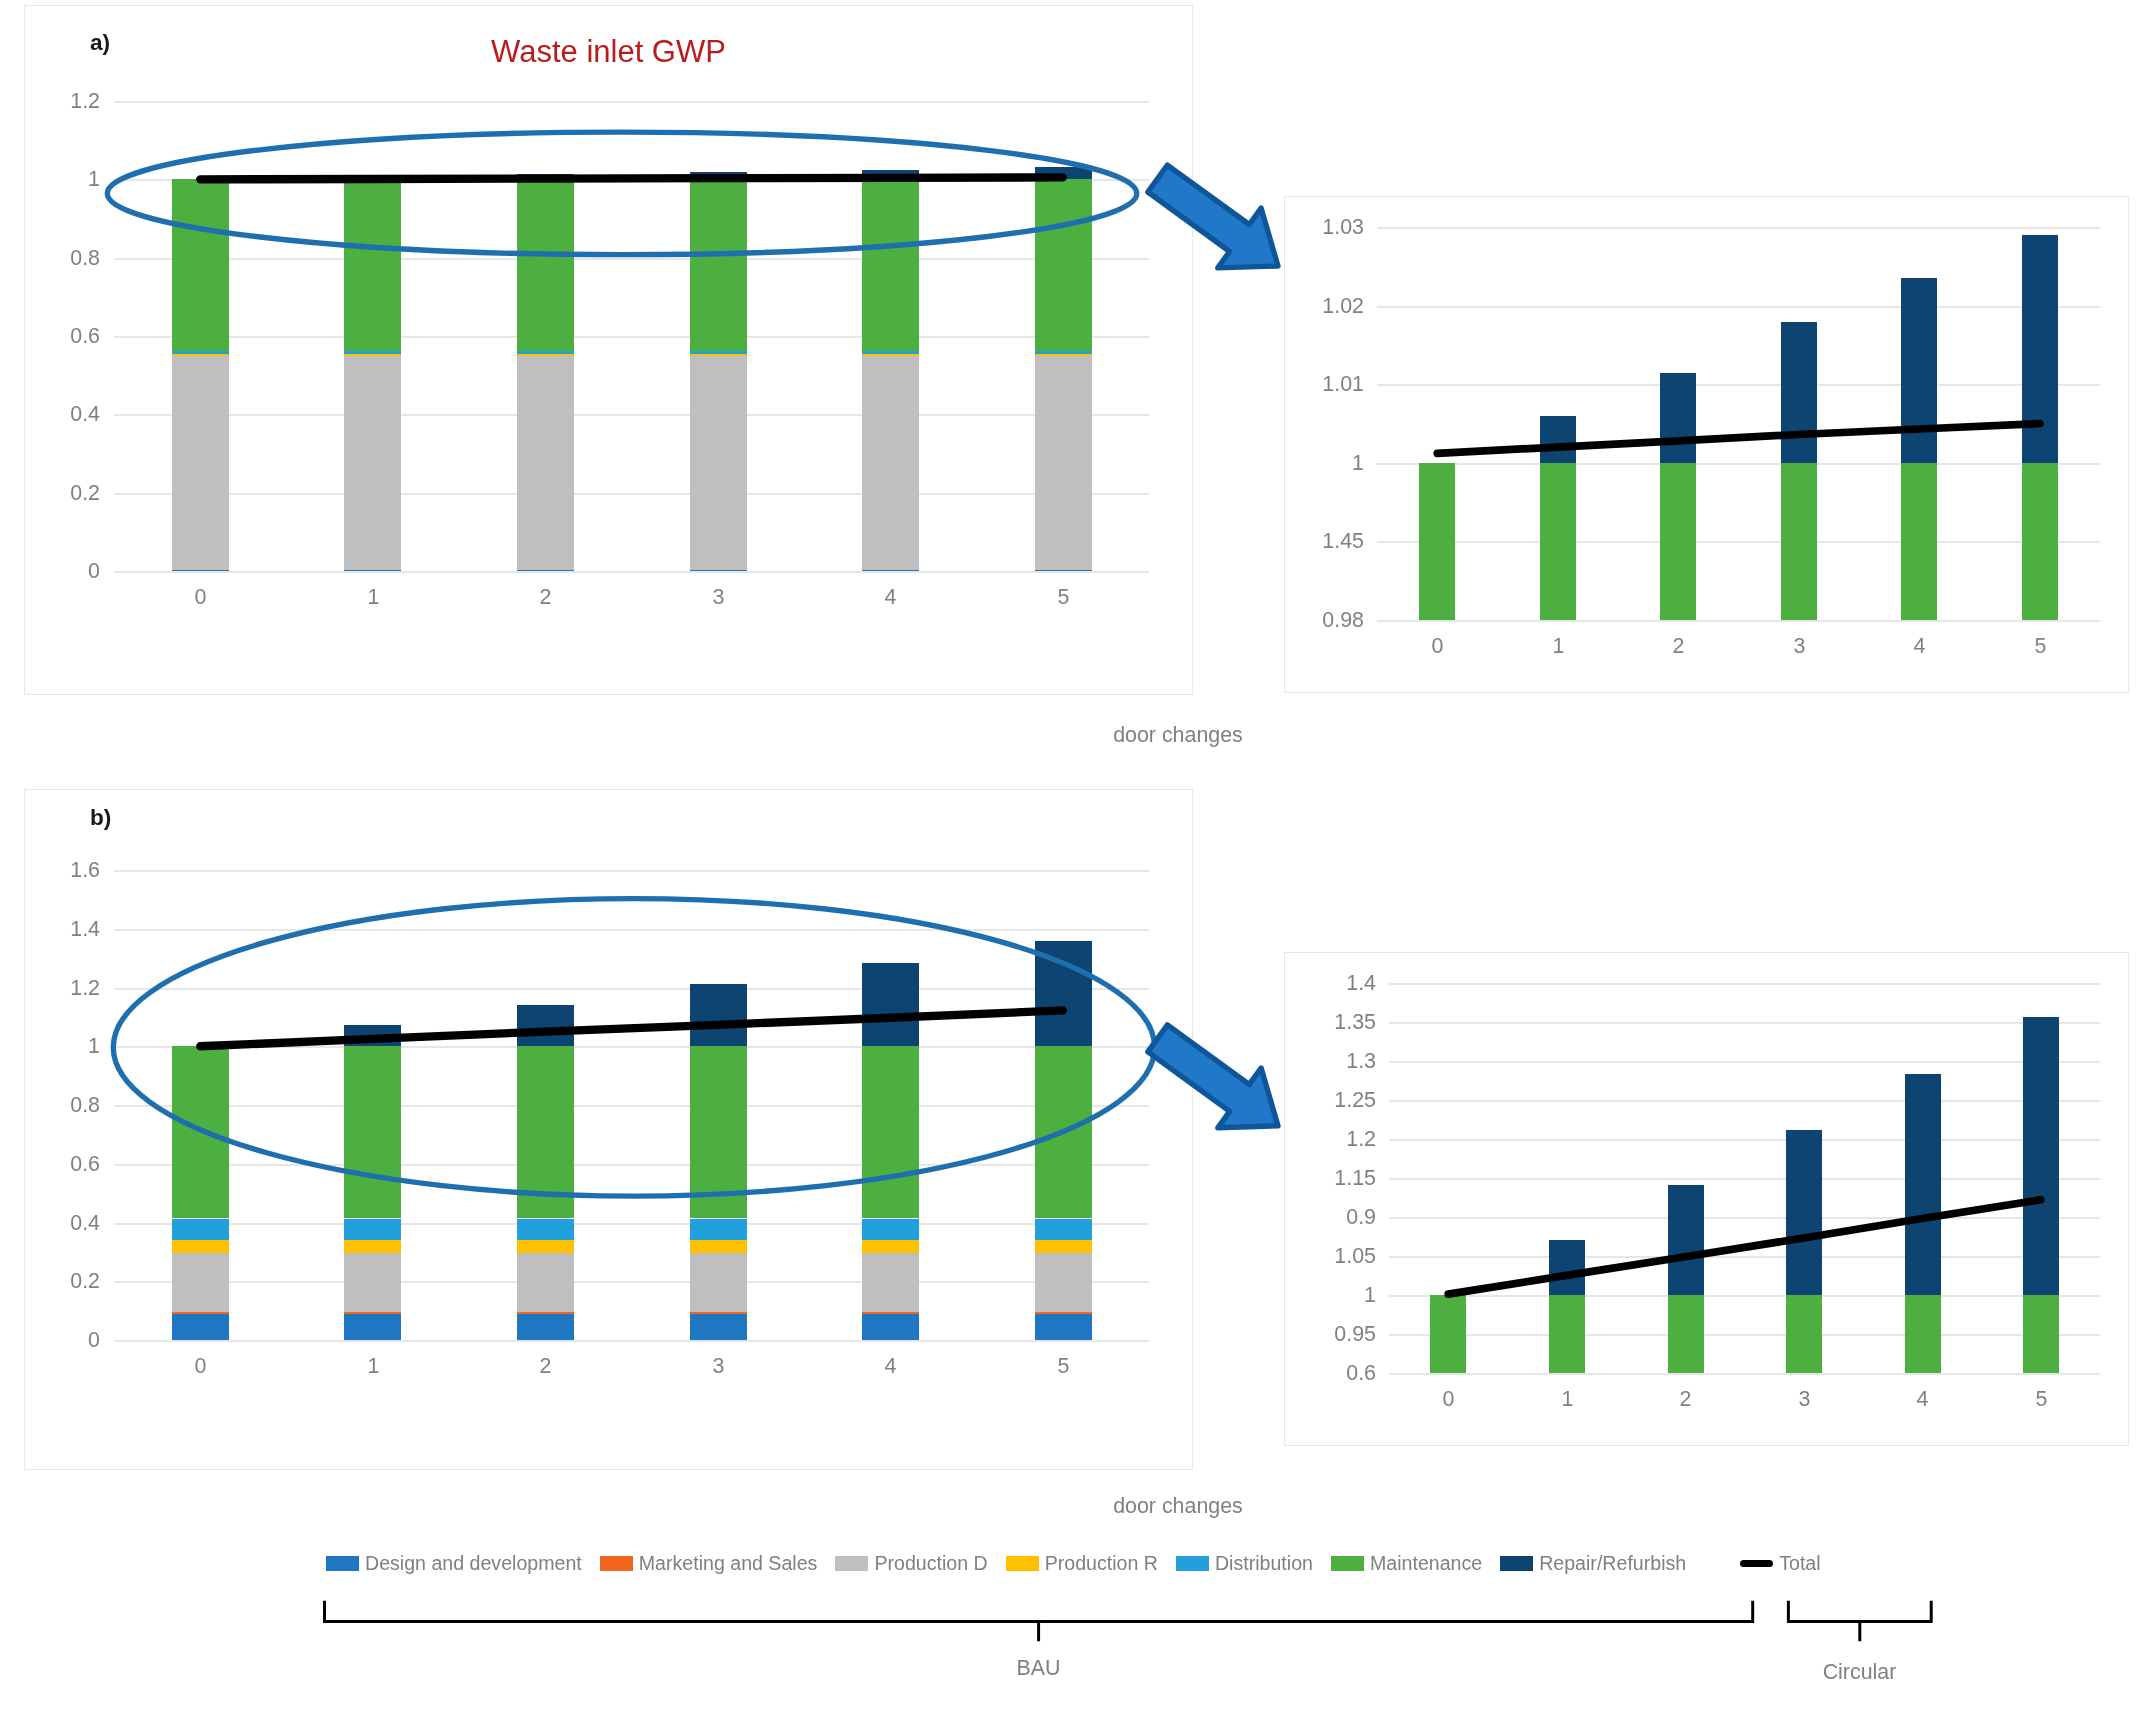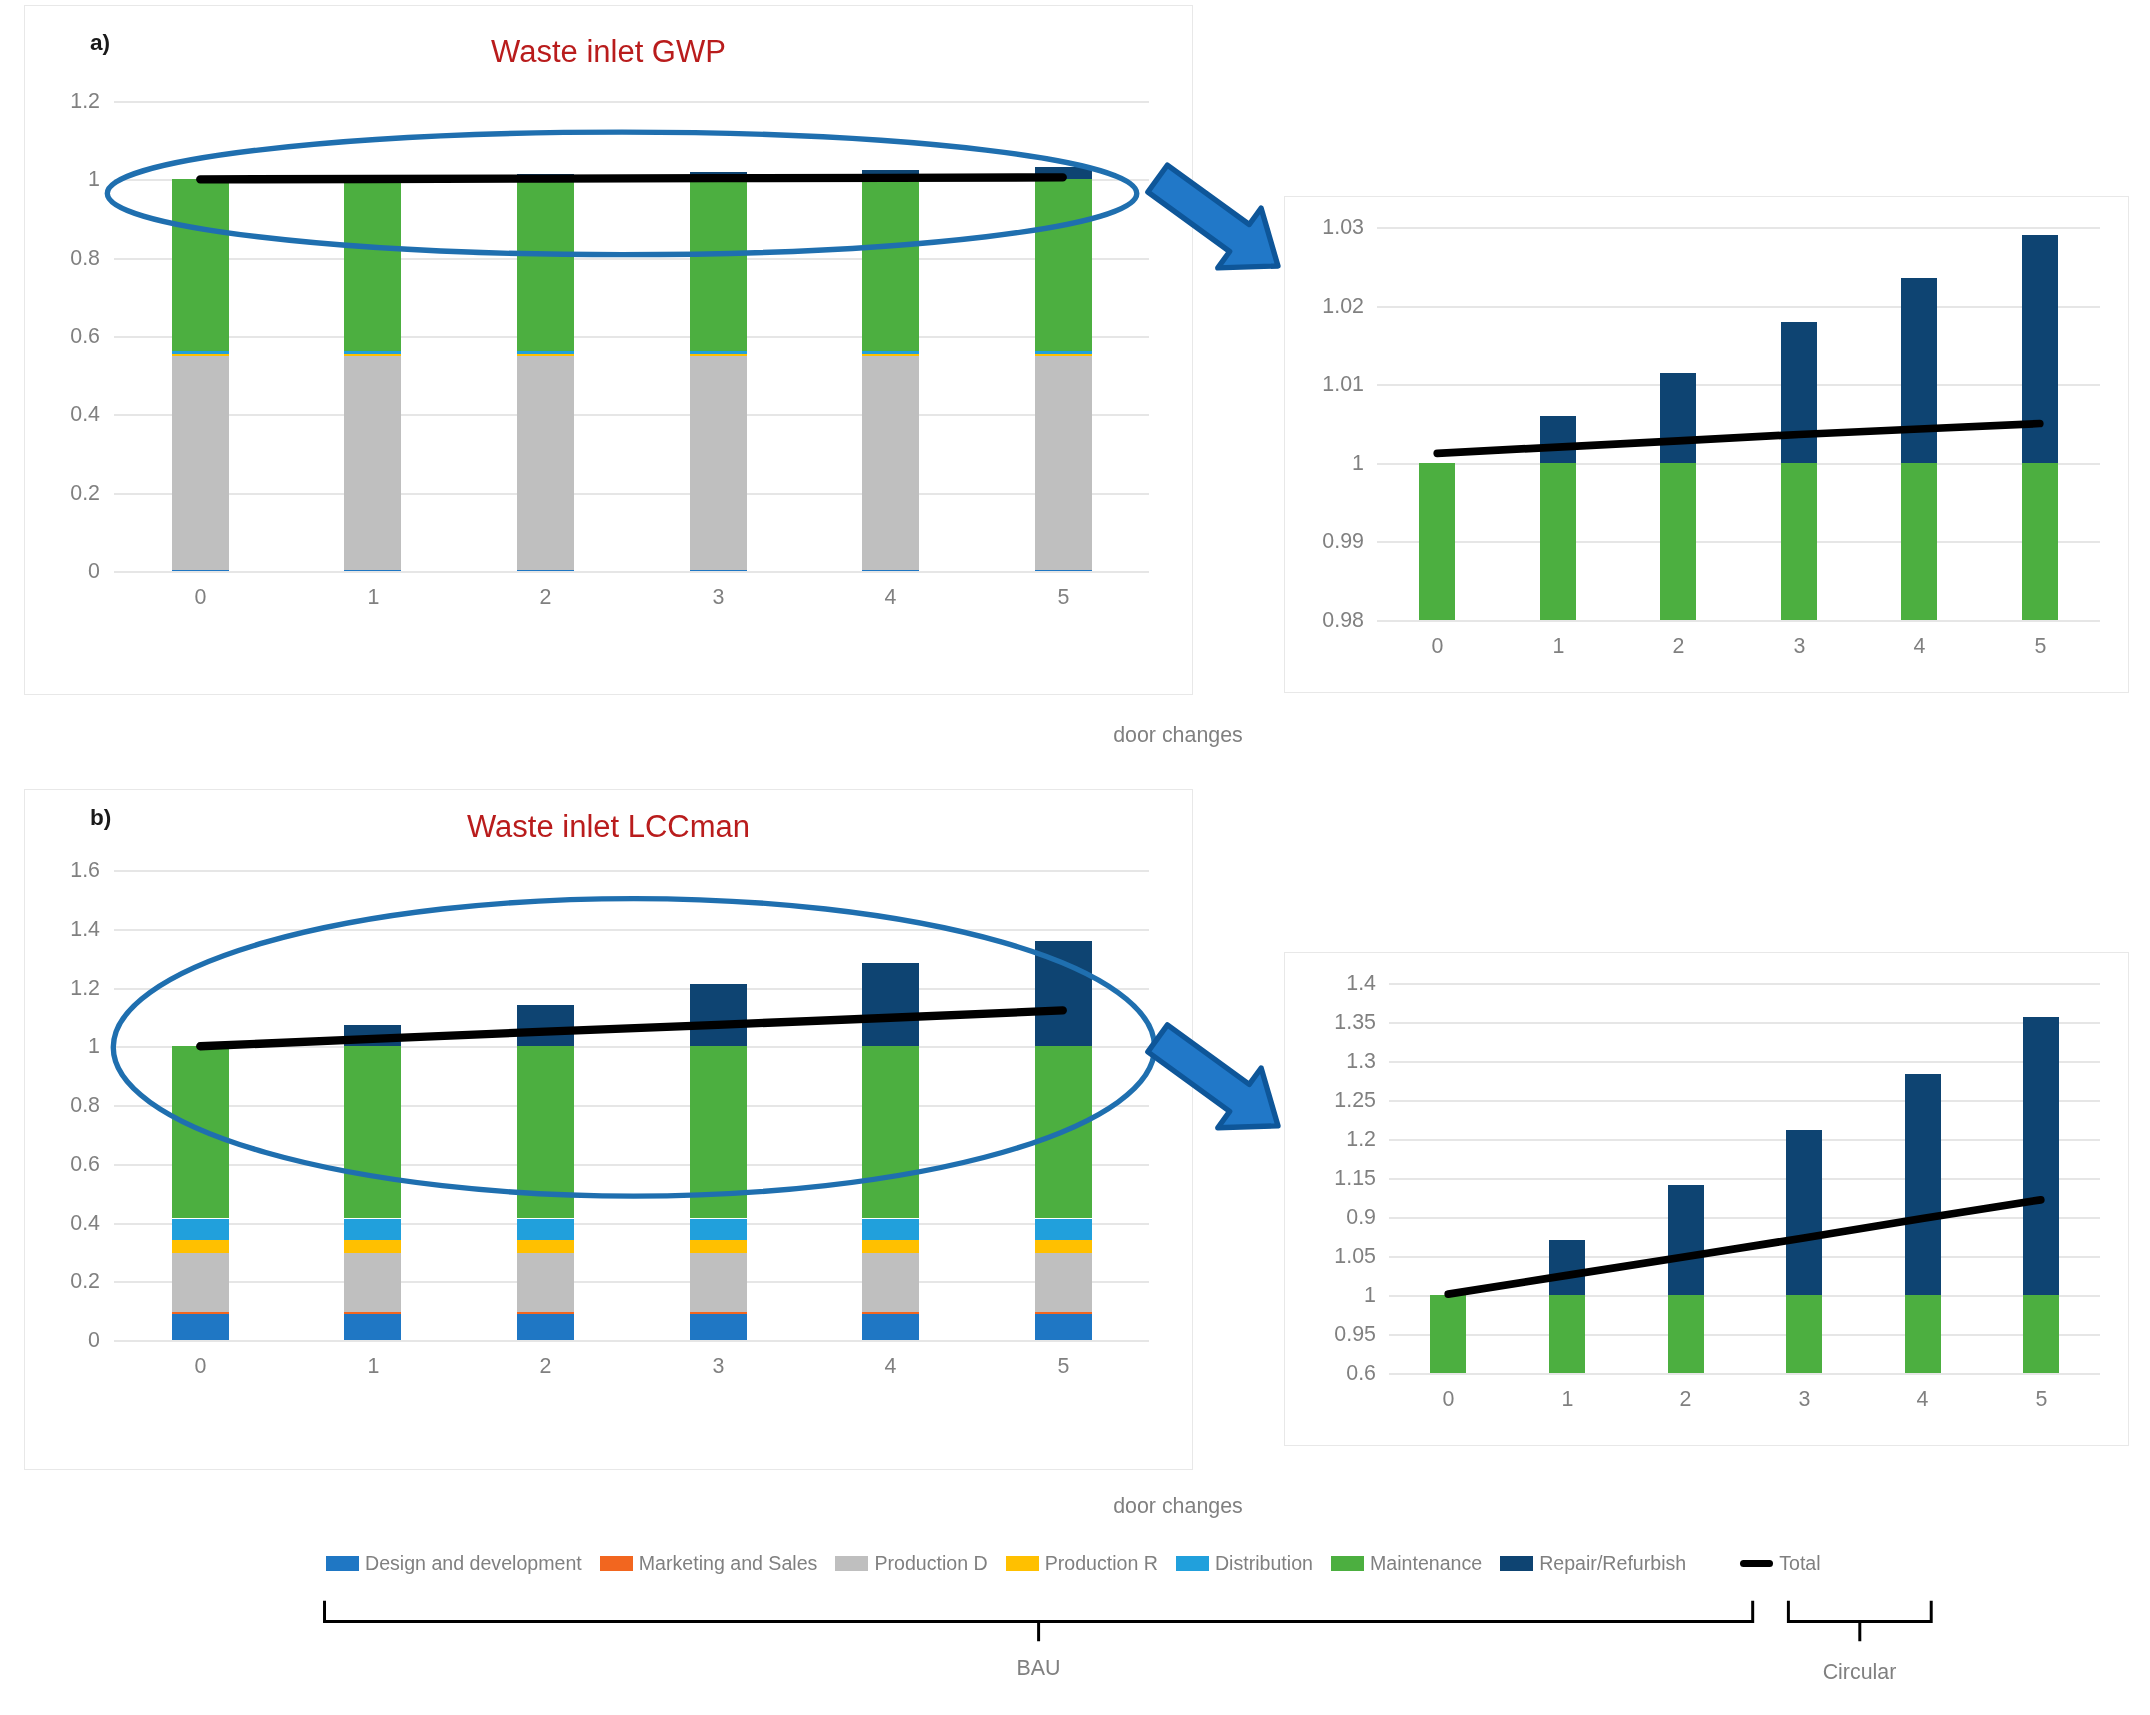--- a/index.html
+++ b/index.html
@@ -118,21 +118,21 @@
         <polyline points="145,131.66666666666663 435,131.00833333333333 725,130.3499999999999 1015,129.69166666666672 1305,129.0333333333333 1595,128.3750000000001" fill="none" stroke="#000000" stroke-width="14" stroke-linecap="round" stroke-linejoin="round"></polyline>
       </svg>
     </div>
 </div>
 
 <div class="panel" style="left:1284px;top:196px;width:845px;height:497px;">
   <div class="plot" id="plot-a2" style="left:92px;top:30px;width:723px;height:393px;">
       <div class="gridline" style="top: 393px;"></div>
       <div class="ytick" style="top: 393px; right: 736px; width: 107px;">0.98</div>
       <div class="gridline" style="top: 314px;"></div>
-      <div class="ytick" style="top: 314px; right: 736px; width: 107px;">0.99</div>
+      <div class="ytick" style="top: 314px; right: 736px; width: 107px;">1.45</div>
       <div class="gridline" style="top: 236px;"></div>
       <div class="ytick" style="top: 236px; right: 736px; width: 107px;">1</div>
       <div class="gridline" style="top: 157px;"></div>
       <div class="ytick" style="top: 157px; right: 736px; width: 107px;">1.01</div>
       <div class="gridline" style="top: 79px;"></div>
       <div class="ytick" style="top: 79px; right: 736px; width: 107px;">1.02</div>
       <div class="gridline" style="top: 0px;"></div>
       <div class="ytick" style="top: 0px; right: 736px; width: 107px;">1.03</div>
       <div class="xtick" style="left: 0px; width: 121px; top: 407px;">0</div>
       <div class="xtick" style="left: 121px; width: 121px; top: 407px;">1</div>
@@ -168,21 +168,20 @@
       <svg class="overlay" width="723" height="393" viewBox="0 0 1215 660">
         <polyline points="101.25,380.15999999999883 303.75,369.6 506.25,359.04000000000116 708.75,348.47999999999945 911.25,339.24000000000046 1113.75,330.0000000000015" fill="none" stroke="#000000" stroke-width="13" stroke-linecap="round" stroke-linejoin="round"></polyline>
       </svg>
     </div>
 </div>
 
 <div class="axis-title" style="left:1059px;top:723px;width:238px;">door  changes</div>
 
 <div class="panel" style="left:24px;top:789px;width:1169px;height:681px;">
   <div class="panel-label" style="left:65px;top:15px;">b)</div>
-  <div class="chart-title" style="left:0;top:19px;">Waste inlet LCCman</div>
   <div class="plot" id="plot-b" style="left:89px;top:80px;width:1035px;height:470px;">
       <div class="gridline" style="top: 470px;"></div>
       <div class="ytick" style="top: 470px; right: 1049px; width: 107px;">0</div>
       <div class="gridline" style="top: 411px;"></div>
       <div class="ytick" style="top: 411px; right: 1049px; width: 107px;">0.2</div>
       <div class="gridline" style="top: 353px;"></div>
       <div class="ytick" style="top: 353px; right: 1049px; width: 107px;">0.4</div>
       <div class="gridline" style="top: 294px;"></div>
       <div class="ytick" style="top: 294px; right: 1049px; width: 107px;">0.6</div>
       <div class="gridline" style="top: 235px;"></div>

